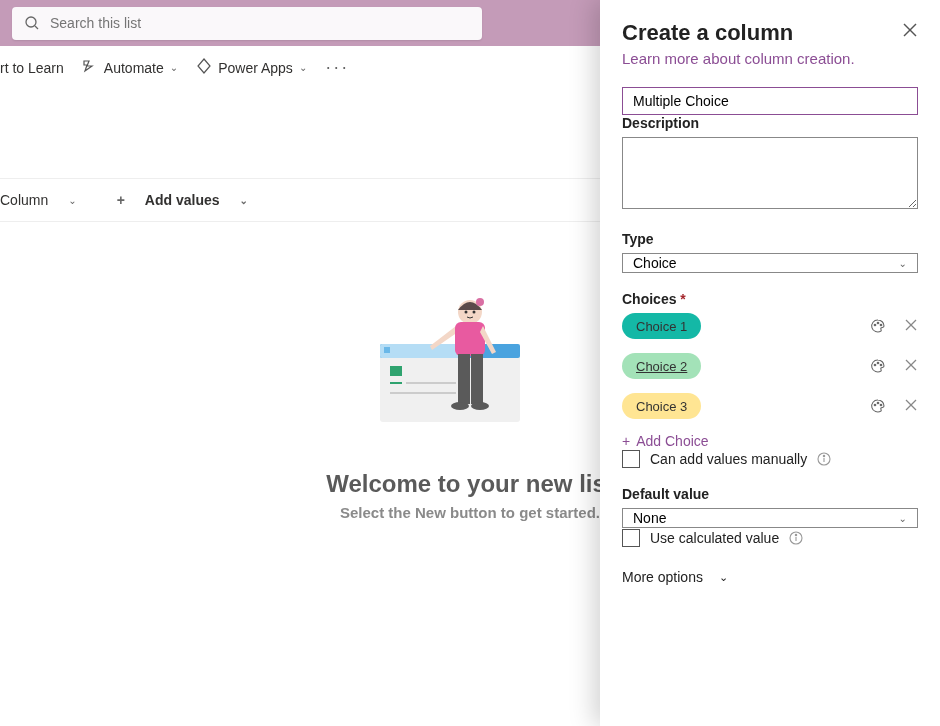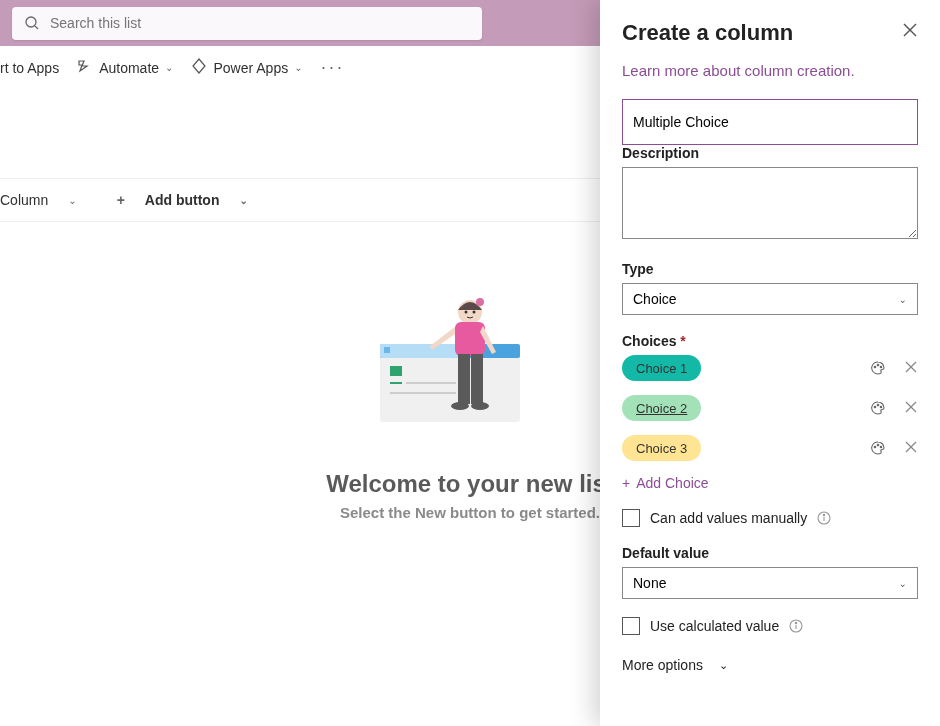--- a/index.html
+++ b/index.html
@@ -26,39 +26,39 @@
   .colrow .chev { font-size: 10px; color: #666; }
 
   
   .emptystate { text-align: center; margin-top: 70px; }
   .emptystate .illus { width: 200px; height: 160px; margin: 0 auto 18px auto; position: relative; }
   .emptystate h2 { font-size: 24px; font-weight: 700; color: #5a5a5a; margin-bottom: 6px; }
   .emptystate p { font-size: 15px; font-weight: 600; color: #8a8a8a; }
 
   
   .panel { position: absolute; top: 0; right: 0; width: 340px; height: 726px; background: #fff; box-shadow: -6px 0 24px rgba(0,0,0,0.18); padding: 20px 22px 0 22px; overflow-y: auto; }
-  .panel h1 { font-size: 22px; font-weight: 700; color: #222; margin-bottom: 16px; }
+  .panel h1 { font-size: 22px; font-weight: 700; color: #222; margin-bottom: 4px; }
   .panel .close { position: absolute; top: 22px; right: 22px; cursor: pointer; color: #555; }
   .panel .learn { color: #8b4d94; font-size: 15px; margin-bottom: 20px; display: inline-block; }
   .panel label.fld { display: block; font-size: 14px; font-weight: 600; color: #222; margin-bottom: 6px; margin-top: 18px; }
   .panel label.fld:first-of-type { margin-top: 0; }
   .req { color: #a4262c; }
-  .panel input[type=text] { width: 100%; height: 46px; border: 1px solid #8b4d94; padding: 0 10px; font-size: 14px; outline: none; }
+  .panel input[type=text] { width: 100%; height: 28px; border: 1px solid #8b4d94; padding: 0 10px; font-size: 14px; outline: none; }
   .panel textarea { width: 100%; height: 72px; border: 1px solid #888; padding: 8px 10px; font-size: 14px; resize: both; outline: none; }
-  .panel .select { width: 100%; height: 32px; border: 1px solid #888; padding: 4px 10px; font-size: 14px; display: flex; align-items: center; justify-content: space-between; cursor: pointer; }
+  .panel .select { width: 100%; height: 20px; border: 1px solid #888; padding: 4px 10px; font-size: 14px; display: flex; align-items: center; justify-content: space-between; cursor: pointer; }
   .panel .select .chev { font-size: 10px; color: #666; }
   .choice-row { display: flex; align-items: center; margin-bottom: 14px; }
   .choice-pill { height: 26px; padding: 0 14px; border-radius: 13px; display: inline-flex; align-items: center; font-size: 13px; color: #333; }
   .pill-blue { background: #14b8a6; }
   .pill-green { background: #a3e2b8; text-decoration: underline; }
   .pill-yellow { background: #ffe593; }
   .choice-actions { margin-left: auto; display: flex; gap: 18px; color: #666; }
   .choice-actions span { cursor: pointer; display: flex; }
   .add-choice { display: flex; align-items: center; gap: 6px; color: #8b4d94; font-size: 14px; cursor: pointer; margin-top: 4px; }
-  .checkrow { display: flex; align-items: center; gap: 10px; margin-top: 18px; font-size: 14px; color: #222; }
+  .checkrow { display: flex; align-items: center; gap: 10px; margin-top: 1px; font-size: 14px; color: #222; }
   .checkrow .cbox { width: 18px; height: 18px; border: 1px solid #555; cursor: pointer; }
   .info-ico { color: #888; display: inline-flex; }
   .more-opts { display: flex; align-items: center; gap: 16px; margin-top: 22px; font-size: 14px; color: #222; cursor: pointer; }
 
   
   .shade { position: absolute; top: 0; left: 600px; width: 30px; height: 100%; background: linear-gradient(to right, rgba(0,0,0,0) , rgba(0,0,0,0.03)); pointer-events: none; }
 </style>
 </head>
 <body>
 
@@ -69,21 +69,21 @@
           <circle cx="7" cy="7" r="5"></circle>
           <line x1="11" y1="11" x2="14" y2="14"></line>
         </svg>
     </span>
     <input type="text" placeholder="Search this list" style="">
   </div>
 </div>
 
 <div class="cmdbar">
   <div class="cmd">
-    <span>rt to Apps</span>
+    <span>rt to Learn</span>
   </div>
   <div class="cmd">
     <span>
       <svg width="16" height="16" viewBox="0 0 16 16" fill="none" stroke="#555" stroke-width="1.2">
           <path d="M2 3h5l-2 5h5l-7 5 2-6H2z"></path>
         </svg>
     </span>
     <span>Automate</span>
     <span class="chev">⌄</span>
   </div>
@@ -101,21 +101,21 @@
 
 <div class="listheader-space"></div>
 
 <div class="colrow">
   <div class="colcell" style="padding-left:0;">
     <span>Column</span>
     <span class="chev">⌄</span>
   </div>
   <div class="colcell addcol bold" style="margin-left:20px;">
     <span class="plus">+</span>
-    <span>Add button</span>
+    <span>Add values</span>
     <span class="chev">⌄</span>
   </div>
 </div>
 
 <div class="emptystate">
   <div class="illus">
     <svg width="200" height="160" viewBox="0 0 200 160">
       <rect x="10" y="60" width="140" height="70" rx="3" fill="#f0f0f0"></rect>
       <rect x="10" y="52" width="140" height="14" rx="2" fill="#4aa3df"></rect>
       <rect x="10" y="52" width="90" height="14" rx="2" fill="#b5ddf5"></rect>

